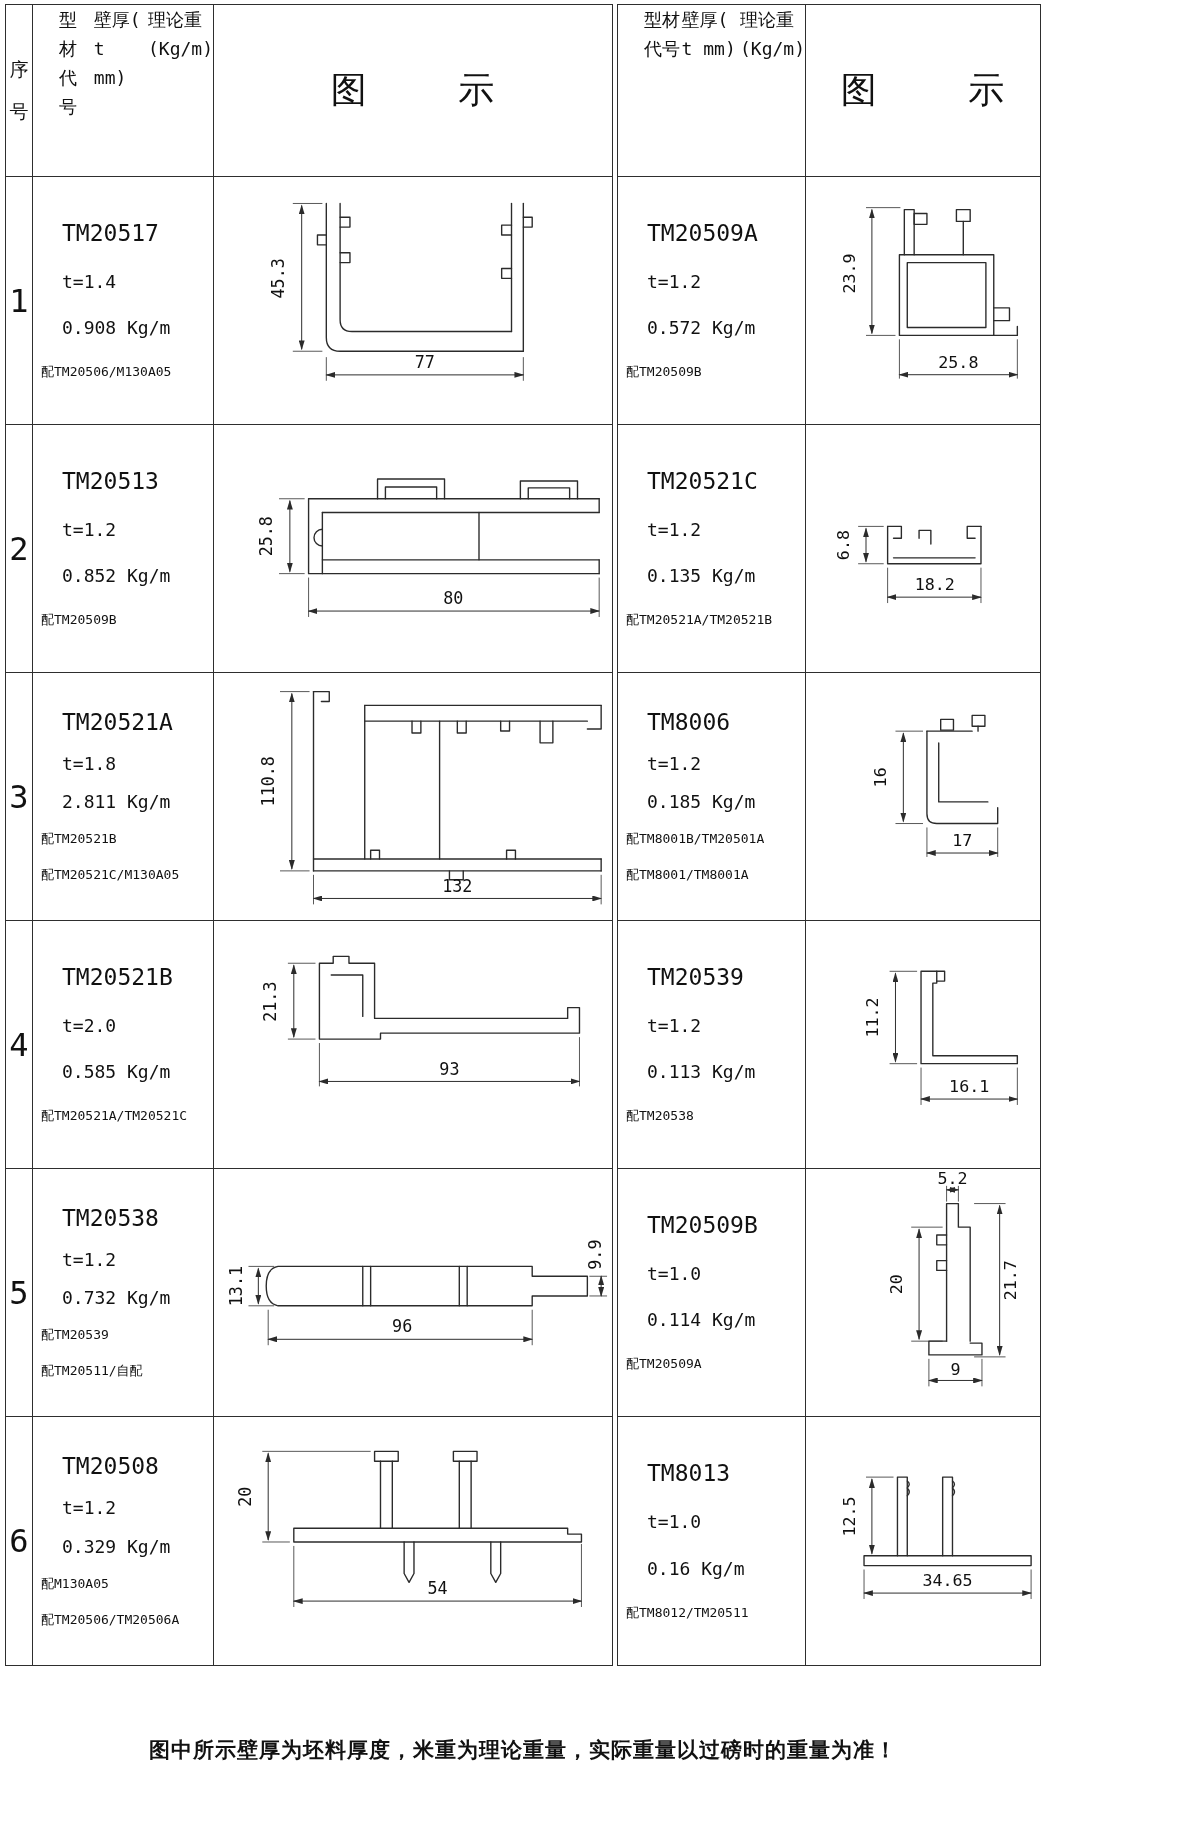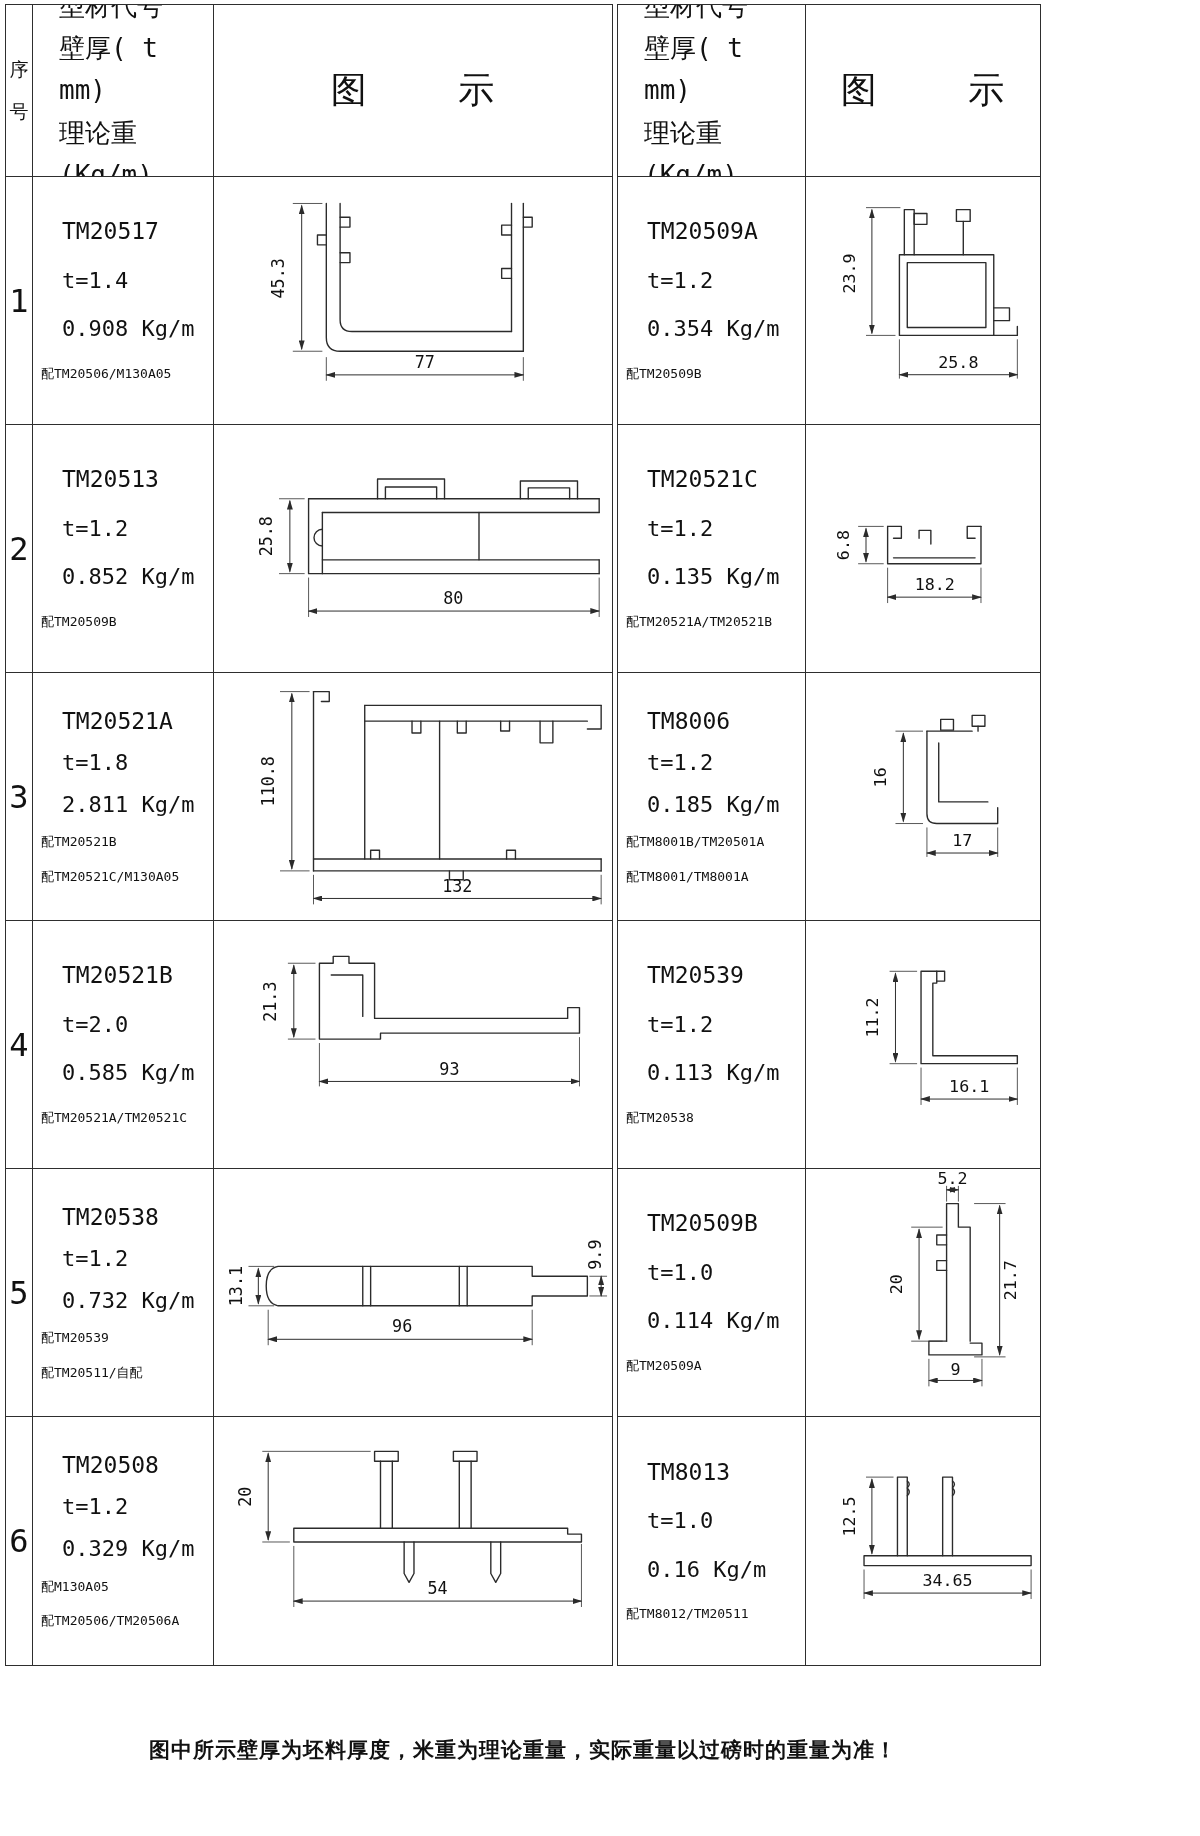--- a/index.html
+++ b/index.html
@@ -5,26 +5,26 @@
   html,body{margin:0;padding:0;background:#fff;}
   body{width:1200px;height:1836px;position:relative;font-family:"DejaVu Sans Mono","DejaVu Sans","Liberation Sans",sans-serif;color:#111;}
   *{box-sizing:border-box;}
   .tbl{position:absolute;top:4px;display:grid;border:1.5px solid #2e2e2e;background:#fff;}
   #tbl-left{left:5px;grid-template-columns:27px 181px 398px;grid-template-rows:172px 248px 248px 248px 248px 248px 248px;}
   #tbl-right{left:617px;grid-template-columns:188px 234px;grid-template-rows:172px 248px 248px 248px 248px 248px 248px;}
   .cell{border-right:1px solid #2e2e2e;border-bottom:1px solid #2e2e2e;overflow:hidden;}
   .lc{border-right:none;}
   .lr{border-bottom:none;}
   .hdr-serial{display:flex;flex-direction:column;align-items:center;justify-content:center;gap:16px;font-size:19px;}
-  .hdr-spec{display:flex;flex-direction:column;justify-content:center;padding-left:26px;font-size:26px;line-height:1.62;}
+  .hdr-spec{display:flex;flex-direction:row;justify-content:center;padding-left:26px;font-size:18px;line-height:1.62;}
   .hdr-diag{display:flex;align-items:center;justify-content:center;font-size:36px;white-space:pre;letter-spacing:1px;}
   .num{display:flex;align-items:center;justify-content:center;font-size:32px;}
   .spec{display:flex;flex-direction:column;justify-content:space-evenly;padding:18px 2px;}
   .code{font-size:23px;margin-left:27px;}
-  .ln{font-size:22px;margin-left:27px;}
+  .ln{font-size:18px;margin-left:27px;}
   .match{font-size:13px;margin-left:6px;white-space:nowrap;}
   .diag{display:flex;align-items:center;justify-content:center;}
   .p{fill:none;stroke:#2b2b2b;stroke-width:1.4;stroke-linejoin:round;stroke-linecap:round;}
   .d{stroke:#2b2b2b;stroke-width:1;}
   .x{stroke:#2b2b2b;stroke-width:0.8;}
   .t{font-family:"DejaVu Sans Mono",monospace;font-size:17px;fill:#111;}
   #footer-note{position:absolute;left:0;top:1736px;width:1046px;text-align:center;font-size:21px;font-weight:bold;letter-spacing:1px;}
 </style>
 </head>
 <body>
@@ -225,21 +225,21 @@
     <div>壁厚( t mm)</div>
     <div>理论重(Kg/m)</div>
   </div>
   <div class="cell lc hdr-diag">
     <span>图    示</span>
   </div>
 
   <div class="cell spec">
     <div class="code">TM20509A</div>
     <div class="ln">t=1.2</div>
-    <div class="ln">0.354 Kg/m</div>
+    <div class="ln">0.572 Kg/m</div>
     <div class="ln match">配TM20509B</div>
   </div>
   <div class="cell lc diag">
     <svg width="228" height="244" viewBox="0 0 232 246">
       <path class="p" d="M92,76 h96 v82 h-96 z"></path>
         <path class="p" d="M100,84 h80 v66 h-80 z"></path>
       <path class="p" d="M97,76 v-46 h10 v46"></path>
         <path class="p" d="M107,34 h13 v11 h-13 z"></path>
         <path class="p" d="M150,30 h14 v12 h-14 z"></path>
         <path class="p" d="M157,42 v34"></path>

